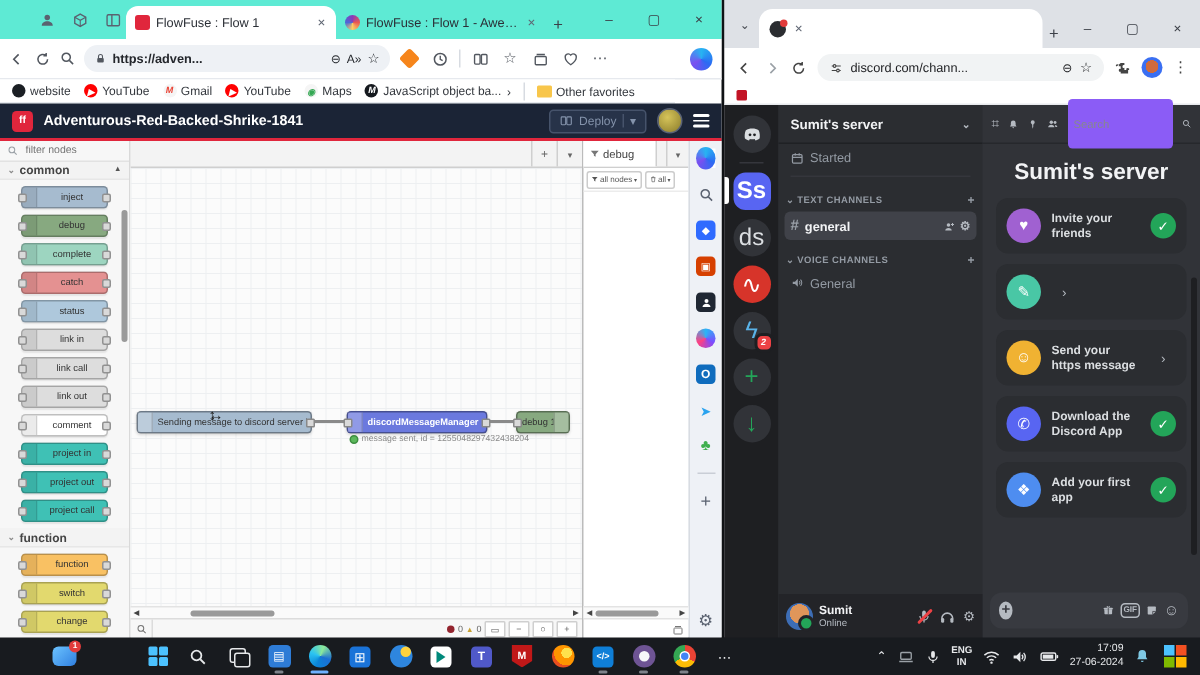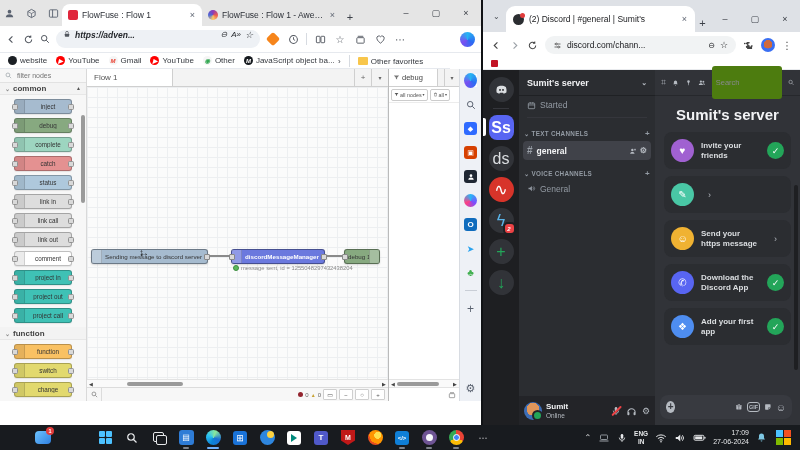--- a/index.html
+++ b/index.html
@@ -1,35 +1,35 @@
 <!DOCTYPE html>
 <html><head>
 <meta charset="utf-8">
 <style>
   html,body{margin:0;padding:0;width:800px;height:450px;overflow:hidden;background:#101215;
     font-family:"Liberation Sans",sans-serif;-webkit-font-smoothing:antialiased;}
   .abs{position:absolute}
   svg{display:block}
   
   #edgeWin{left:0;top:0;width:481px;height:425px;background:#fff;}
-  .e-tabstrip{height:26px;background:#e5e5e5;display:flex;align-items:flex-end;padding-left:0;}
+  .e-tabstrip{height:26px;background:#5eead4;display:flex;align-items:flex-end;padding-left:22px;}
   .e-sys{display:flex;align-items:center;height:26px;gap:4px;color:#5a6270;}
   .e-sysbtn{width:18px;height:18px;display:flex;align-items:center;justify-content:center;border-radius:4px;}
   .e-tab{display:flex;align-items:center;gap:4px;height:22px;width:128px;padding:0 6px;border-radius:8px 8px 0 0;
     font-size:8.5px;color:#2b2f36;white-space:nowrap;overflow:hidden;}
   .e-tab.active{background:#fff;}
   .e-tab .ttl{flex:1;overflow:hidden;text-overflow:ellipsis;}
   .favsq{width:10px;height:10px;border-radius:2px;background:#e0263c;flex:0 0 auto;}
   .favgrad{width:10px;height:10px;border-radius:50%;background:conic-gradient(#8a3ab9,#e95950,#fccc63,#4c68d7,#8a3ab9);flex:0 0 auto;}
   .xx{font-size:9px;color:#5f6673;padding:0 1px;}
   .e-newtab{width:16px;height:18px;display:flex;align-items:center;justify-content:center;font-size:11px;color:#3c4048;}
   .wctl{margin-left:auto;display:flex;height:26px;}
   .wbtn{width:30px;height:26px;display:flex;align-items:center;justify-content:center;font-size:9px;color:#3c4048;}
   .e-toolbar{height:26px;background:#fff;display:flex;align-items:center;gap:6px;padding:0 6px;border-bottom:1px solid #e6e9ee;color:#52575f;}
-  .e-pill{flex:0 0 190px;height:18px;background:#eef1f5;border-radius:9px;display:flex;gap:4px;padding:0 7px;font-size:8.5px;color:#24272c;font-style:italic;}
+  .e-pill{flex:0 0 190px;height:18px;background:#eef1f5;border-radius:9px;display:flex;align-items:center;gap:4px;padding:0 7px;font-size:8.5px;color:#24272c;}
   .e-pill .url{flex:1;white-space:nowrap;overflow:hidden;font-weight:bold;}
   .exticon{width:14px;display:flex;justify-content:center;align-items:center;font-size:10px;}
   .fox{width:10px;height:10px;background:#f6851b;transform:rotate(45deg);border-radius:2px;}
   .vdiv{width:1px;height:12px;background:#d7dbe1;}
   .copilot{width:15px;height:15px;border-radius:50%;background:conic-gradient(#27b4f2,#2b6bf3,#7a4ff0,#27b4f2);margin-left:auto;}
   .e-favbar{height:16px;background:#fff;border-bottom:1px solid #e6e9ee;display:flex;align-items:center;gap:9px;padding:0 8px;font-size:8px;color:#33373d;width:450px;box-sizing:border-box;}
   .favit{display:flex;align-items:center;gap:3px;white-space:nowrap;}
   .favic{width:9px;height:9px;border-radius:50%;display:flex;align-items:center;justify-content:center;font-size:6px;font-weight:bold;}
   .folder{width:10px;height:8px;background:#f8c64b;border-radius:1px;}
   
@@ -136,21 +136,21 @@
   .userbar{position:absolute;left:0;right:0;bottom:0;height:30px;background:#232428;display:flex;align-items:center;gap:4px;padding:0 5px;}
   .uav{position:relative;width:18px;height:18px;border-radius:50%;background:radial-gradient(circle at 50% 40%,#e0965a 0 45%,#3d6db5 46%);}
   .uav .st{position:absolute;right:-1px;bottom:-1px;width:7px;height:7px;border-radius:50%;background:#23a559;border:2px solid #232428;}
   .uname{font-size:8px;font-weight:bold;color:#f2f3f5;line-height:1.1;}
   .ustat{font-size:6.5px;color:#b5bac1;}
   .ubtns{margin-left:auto;display:flex;align-items:center;gap:5px;color:#b5bac1;}
   .micwrap{position:relative;}
   .micwrap .slash{position:absolute;left:-1px;top:4px;width:13px;height:1.6px;background:#ed4245;transform:rotate(-45deg);border-radius:1px;}
   .dc-main{flex:1;display:flex;flex-direction:column;position:relative;min-width:0;}
   .m-head{height:25px;border-bottom:1px solid #26282c;display:flex;align-items:center;gap:6px;padding:0 6px;color:#b5bac1;}
-  .m-search{width:62px;height:13px;background:#4d7c0f;border-radius:3px;border:0;outline:0;color:#dbdee1;font-size:7.5px;padding:10px 4px;font-family:inherit;}
+  .m-search{width:62px;height:13px;background:#8b5cf6;border-radius:3px;border:0;outline:0;color:#dbdee1;font-size:7.5px;padding:10px 4px;font-family:inherit;}
   .m-search::placeholder{color:#87898c;}
   .m-body{flex:1;overflow:hidden;text-align:center;padding:0 9px;}
   .wel-title{font-size:15px;font-weight:800;color:#f2f3f5;margin:10px 0 6px;}
   .wel-p{font-size:7.5px;color:#b5bac1;line-height:1.45;margin:0 2px;}
   .wel-link{color:#00a8fc;}
   .cards{display:flex;flex-direction:column;gap:7px;margin-top:9px;}
   .card{background:#2b2d31;border-radius:8px;padding:7px 7px;display:flex;align-items:center;gap:7px;text-align:left;}
   .cic{width:23px;height:23px;border-radius:50%;display:flex;align-items:center;justify-content:center;color:#fff;font-size:10px;flex:0 0 auto;}
   .clb{flex:1;font-size:8px;font-weight:bold;color:#dbdee1;line-height:1.25;}
   .cst{width:17px;height:17px;border-radius:50%;display:flex;align-items:center;justify-content:center;font-size:9px;flex:0 0 auto;}
@@ -423,36 +423,53 @@
         <b style="font-weight:normal">Gmail</b>
       </span>
 
       <span class="favit">
         <i class="favic" style="background: rgb(255, 0, 0); color: rgb(255, 255, 255);">▶</i>
         <b style="font-weight:normal">YouTube</b>
       </span>
 
       <span class="favit">
         <i class="favic" style="background: rgb(245, 245, 245); color: rgb(52, 168, 83);">◉</i>
-        <b style="font-weight:normal">Other</b>
+        <b style="font-weight:normal">Maps</b>
       </span>
 
       <span class="favit">
         <i class="favic" style="background: rgb(21, 25, 30); color: rgb(255, 255, 255);">M</i>
         <b style="font-weight:normal">JavaScript object ba...</b>
       </span>
     </div>
   <div class="abs" style="left:338px;top:54px;display:flex;align-items:center;gap:8px;font-size:8px;color:#33373d;background:#fff;height:14px;">
     <span>›</span>
     <span class="vdiv"></span>
     <span class="favit">
         <i class="folder"></i>
         <b style="font-weight:normal">Other favorites</b>
       </span>
   </div>
+  <div class="ff-head">
+    <span class="ff-logo">ff</span>
+    <span class="ff-title">Adventurous-Red-Backed-Shrike-1841</span>
+    <span class="deploy">
+      <svg width="9" height="9" color="#8493ab">
+          <use href="#i-split"></use>
+        </svg>
+      <b style="font-weight:normal">Deploy</b>
+      <i style="font-style:normal;border-left:1px solid #46536b;padding-left:4px">▾</i>
+    </span>
+    <span class="avatarN"></span>
+    <span class="burger">
+        <i></i>
+        <i></i>
+        <i></i>
+      </span>
+  </div>
   <div class="nr-body">
 
     <div class="palette">
       <div class="pal-search">
         <svg width="7" height="7" color="#9aa0a6">
             <use href="#i-mag"></use>
           </svg>
         <input placeholder="filter nodes" style="">
       </div>
       <div class="pal-cat">
@@ -541,21 +558,20 @@
           <div class="pnode" style="background: rgb(226, 217, 110);">
             <span class="pic"></span>
             <span class="plb">change</span>
           </div>
         </div>
       <div class="pal-scroll"></div>
     </div>
 
     <div class="cv-col">
       <div class="cv-tabs">
-        <div class="cv-tab">Flow 1</div>
         <div class="cv-btn">+</div>
         <div class="cv-btn2">▾</div>
       </div>
       <div class="canvas">
         <div class="wire" style="left:119px;top:168px;width:25px"></div>
         <div class="wire" style="left:234px;top:168px;width:23px"></div>
         <div class="fnode" style="left: 4px; top: 162px; width: 115px; background: rgb(166, 187, 207);">
           <span class="nic"></span>
           <span class="nlb">Sending message to discord server 's channel</span>
           <span class="port" style="right:-3px"></span>
@@ -670,21 +686,20 @@
   </div>
 </div>
 
 <div id="chromeWin" class="abs">
   <div class="c-tabstrip">
     <span class="c-tsbtn">⌄</span>
     <div class="c-tab">
       <span class="c-fav">
           <i class="dot"></i>
         </span>
-      <span style="flex:1;overflow:hidden;white-space:nowrap">(2) Discord | #general | Sumit's </span>
       <span class="xx">×</span>
     </div>
     <div class="e-newtab">+</div>
     <div class="wctl">
       <span class="wbtn">–</span>
       <span class="wbtn">▢</span>
       <span class="wbtn">×</span>
     </div>
   </div>
   <div class="c-toolbar">

